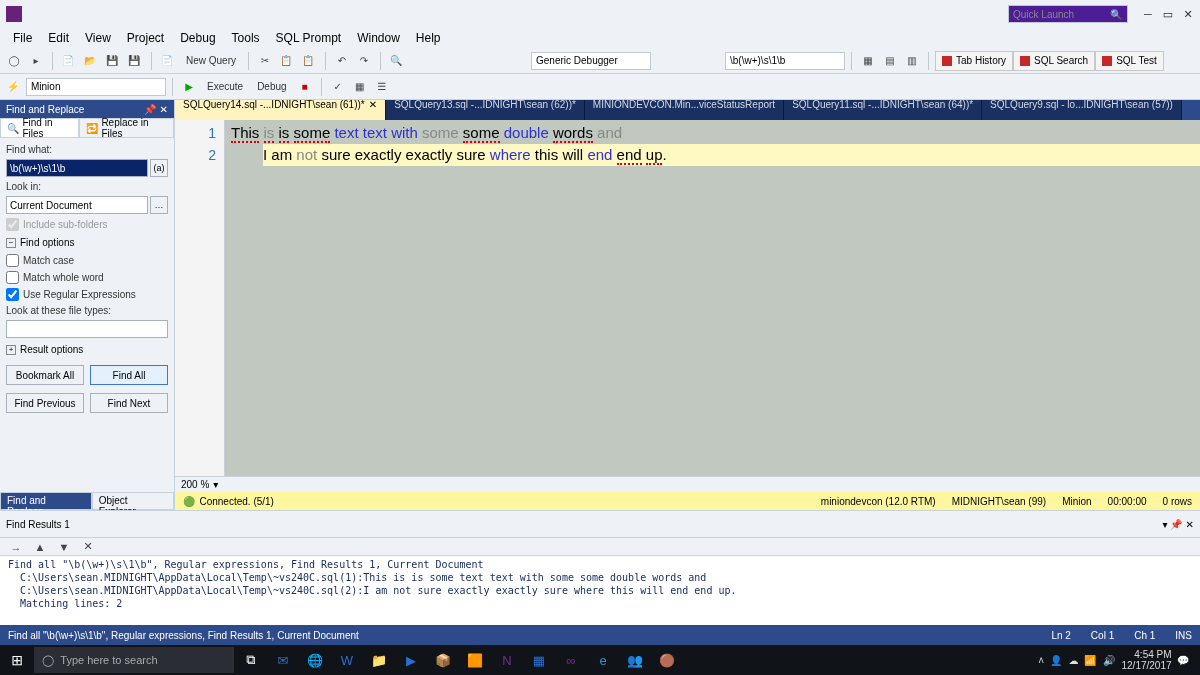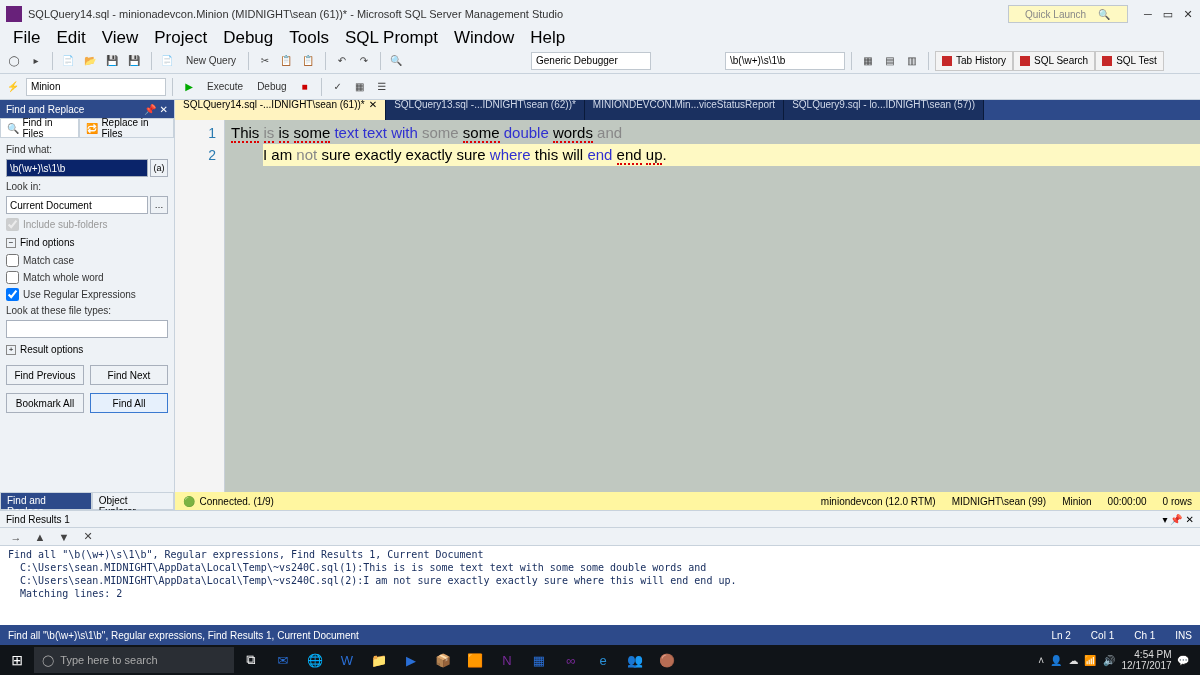--- a/index.html
+++ b/index.html
@@ -2,26 +2,26 @@
 <html><head>
 <meta charset="utf-8">
 <style>
 * { box-sizing: border-box; margin: 0; padding: 0; font-family: "Segoe UI", Tahoma, sans-serif; }
 body { width: 1200px; height: 675px; overflow: hidden; background: #eef2f6; font-size: 11px; color: #000; display: flex; flex-direction: column; }
 
 
 .titlebar { height: 28px; background: #eef2f6; display: flex; align-items: center; padding: 0 6px; gap: 6px; }
 .titlebar .vsicon { width: 16px; height: 16px; background: #68217a; }
 .titlebar .title { flex: 0 1 auto; font-size: 11px; color: #333; }
-.titlebar .quick { margin-left: auto; border: 1px solid #c0c8d0; background: #fef9c3; width: 120px; height: 18px; font-size: 10px; padding: 0 16px; display: flex; align-items: center; justify-content: space-between; color: #888; }
+.titlebar .quick { margin-left: auto; border: 1px solid #c0c8d0; background: #4c1d95; width: 120px; height: 18px; font-size: 10px; padding: 0 4px; display: flex; align-items: center; justify-content: space-between; color: #888; }
 .winbtns { display: flex; gap: 8px; margin-left: 8px; }
 .winbtns span { width: 12px; text-align: center; color: #333; cursor: default; }
 
 
-.menubar { height: 20px; background: #eef2f6; display: flex; align-items: center; padding: 0 6px; gap: 2px; font-size: 17px; }
+.menubar { height: 20px; background: #eef2f6; display: flex; align-items: center; padding: 0 6px; gap: 2px; font-size: 12px; }
 .menubar span { padding: 2px 7px; cursor: default; }
 
 
 .toolbar { height: 26px; background: #eef2f6; border-bottom: 1px solid #c8d2dc; display: flex; align-items: center; padding: 0 4px; gap: 2px; font-size: 10px; }
 .tbtn { width: 20px; height: 20px; display: inline-flex; align-items: center; justify-content: center; border: 1px solid transparent; color: #444; }
 .tsep { width: 1px; height: 18px; background: #c0c8d0; margin: 0 4px; }
 .ttext { padding: 2px 6px; color: #333; }
 .tinput { border: 1px solid #c0c8d0; background: #fff; height: 18px; font-size: 10px; padding: 0 4px; }
 .tredbtn { height: 20px; padding: 0 6px; display: inline-flex; align-items: center; gap: 4px; border: 1px solid #c8c8c8; background: #f4f4f4; }
 .tredbtn .sq { width: 10px; height: 10px; background: #c62828; }
@@ -67,42 +67,41 @@
 .kw-gray { color: #888; }
 .err { border-bottom: 2px dotted #d00; }
 .currentline { background: #fef9c3; display: inline-block; width: calc(100% - 4px); margin-left: 32px; }
 .zoombar { height: 16px; background: #eef2f6; border-top: 1px solid #c8d2dc; font-size: 10px; padding: 0 6px; display: flex; align-items: center; }
 .connectbar { height: 18px; background: #fff6a0; display: flex; align-items: center; padding: 0 8px; font-size: 10px; gap: 8px; justify-content: space-between; }
 .connectbar .left { display: flex; align-items: center; gap: 4px; }
 .connectbar .right { display: flex; gap: 16px; padding-left: 36px; }
 
 
 .findres { height: 115px; border-top: 1px solid #c8d2dc; display: flex; flex-direction: column; background: #fff; }
-.frhead { height: 17px; background: #eef2f6; display: flex; align-items: center; justify-content: space-between; padding: 0 6px; font-size: 10px; border-bottom: 1px solid #c8d2dc; }
+.frhead { height: 27px; background: #eef2f6; display: flex; align-items: center; justify-content: space-between; padding: 0 6px; font-size: 10px; border-bottom: 1px solid #c8d2dc; }
 .frtools { height: 18px; background: #eef2f6; display: flex; align-items: center; padding: 0 6px; gap: 4px; border-bottom: 1px solid #c8d2dc; }
 .frbody { flex: 1; padding: 2px 8px; font-family: Consolas, monospace; font-size: 10px; line-height: 13px; color: #1a3060; overflow: hidden; white-space: pre; }
 
 
 .statusbar { height: 20px; background: #2d4a8a; color: #fff; display: flex; align-items: center; padding: 0 8px; font-size: 10px; }
 .statusbar .right { margin-left: auto; display: flex; gap: 20px; }
 
 
 .taskbar { height: 30px; background: #101418; display: flex; align-items: center; padding: 0 2px; gap: 2px; color: #fff; }
 .taskbar .start { width: 30px; height: 30px; display: flex; align-items: center; justify-content: center; font-size: 14px; }
 .taskbar .search { flex: 0 0 200px; height: 26px; background: #2a2e34; display: flex; align-items: center; padding: 0 8px; gap: 6px; color: #aaa; font-size: 11px; }
 .taskbar .ticon { width: 30px; height: 30px; display: flex; align-items: center; justify-content: center; font-size: 13px; }
 .taskbar .tray { margin-left: auto; display: flex; align-items: center; gap: 6px; padding: 0 8px; font-size: 10px; color: #ddd; }
 .clock { text-align: right; line-height: 11px; font-size: 10px; }
 </style>
 </head>
 <body>
 
 <div class="titlebar">
   <div class="vsicon"></div>
-  <div class="title">SQLQuery14.sql - minionadevcon.Minion (MIDNIGHT\sean (61))* - Microsoft SQL Server Management Studio</div>
   <div class="quick">
     <span>Quick Launch</span>
     <span>🔍</span>
   </div>
   <div class="winbtns">
     <span>─</span>
     <span>▭</span>
     <span>✕</span>
   </div>
 </div>
@@ -215,26 +214,26 @@
         </div>
       <label>Look at these file types:</label>
       <div class="findrow">
           <input style="">
         </div>
       <div class="exphdr">
           <span class="exp">+</span>
           <span>Result options</span>
         </div>
       <div class="btnrow">
+        <button>Bookmark All</button>
+        <button class="hl">Find All</button>
+      </div>
+      <div class="btnrow">
         <button>Find Previous</button>
         <button>Find Next</button>
-      </div>
-      <div class="btnrow">
-        <button>Bookmark All</button>
-        <button class="hl">Find All</button>
       </div>
     </div>
     <div class="panelbtm">
       <div class="ptab active">Find and Replace</div>
       <div class="ptab">Object Explorer</div>
     </div>
   </div>
 
   <div class="editarea">
     <div class="tabstrip" id="tabstrip">
@@ -242,36 +241,43 @@
           <span>SQLQuery14.sql -...IDNIGHT\sean (61))*</span>
           <span class="x">✕</span>
         </div>
         <div class="etab">
           <span>SQLQuery13.sql -...IDNIGHT\sean (62))*</span>
         </div>
         <div class="etab">
           <span>MINIONDEVCON.Min...viceStatusReport</span>
         </div>
         <div class="etab">
+          <span>SQLQuery11.sql -...IDNIGHT\sean (64))*</span>
+        </div>
+        <div class="etab">
           <span>SQLQuery9.sql - lo...IDNIGHT\sean (57))</span>
         </div>
       </div>
     <div class="editor">
       <div class="gutter" id="gutter">
           <div>1</div>
           <div>2</div>
         </div>
       <div class="codewrap">
           <div class="code" id="code"><div><span class="w err">This</span><span class="w "> </span><span class="w kw-gray err">is</span><span class="w "> </span><span class="w err">is</span><span class="w "> </span><span class="w err">some</span><span class="w "> </span><span class="w kw-blue">text</span><span class="w "> </span><span class="w kw-blue">text</span><span class="w "> </span><span class="w kw-blue">with</span><span class="w "> </span><span class="w kw-gray">some</span><span class="w "> </span><span class="w err">some</span><span class="w "> </span><span class="w kw-blue">double</span><span class="w "> </span><span class="w err">words</span><span class="w "> </span><span class="w kw-gray">and</span></div><div class="currentline"><span class="w ">I</span><span class="w "> </span><span class="w ">am</span><span class="w "> </span><span class="w kw-gray">not</span><span class="w "> </span><span class="w ">sure</span><span class="w "> </span><span class="w ">exactly</span><span class="w "> </span><span class="w ">exactly</span><span class="w "> </span><span class="w ">sure</span><span class="w "> </span><span class="w kw-blue">where</span><span class="w "> </span><span class="w ">this</span><span class="w "> </span><span class="w ">will</span><span class="w "> </span><span class="w kw-blue">end</span><span class="w "> </span><span class="w err">end</span><span class="w "> </span><span class="w err">up</span><span class="w ">.</span></div></div>
         </div>
     </div>
+    <div class="zoombar">
+      <span>200 %</span>
+      <span style="margin-left:4px">▾</span>
+    </div>
     <div class="connectbar">
       <div class="left">
           <span>🟢</span>
-          <span>Connected. (1/9)</span>
+          <span>Connected. (5/1)</span>
         </div>
       <div class="right">
         <span>miniondevcon (12.0 RTM)</span>
         <span>MIDNIGHT\sean (99)</span>
         <span>Minion</span>
         <span>00:00:00</span>
         <span>0 rows</span>
       </div>
     </div>
   </div>

